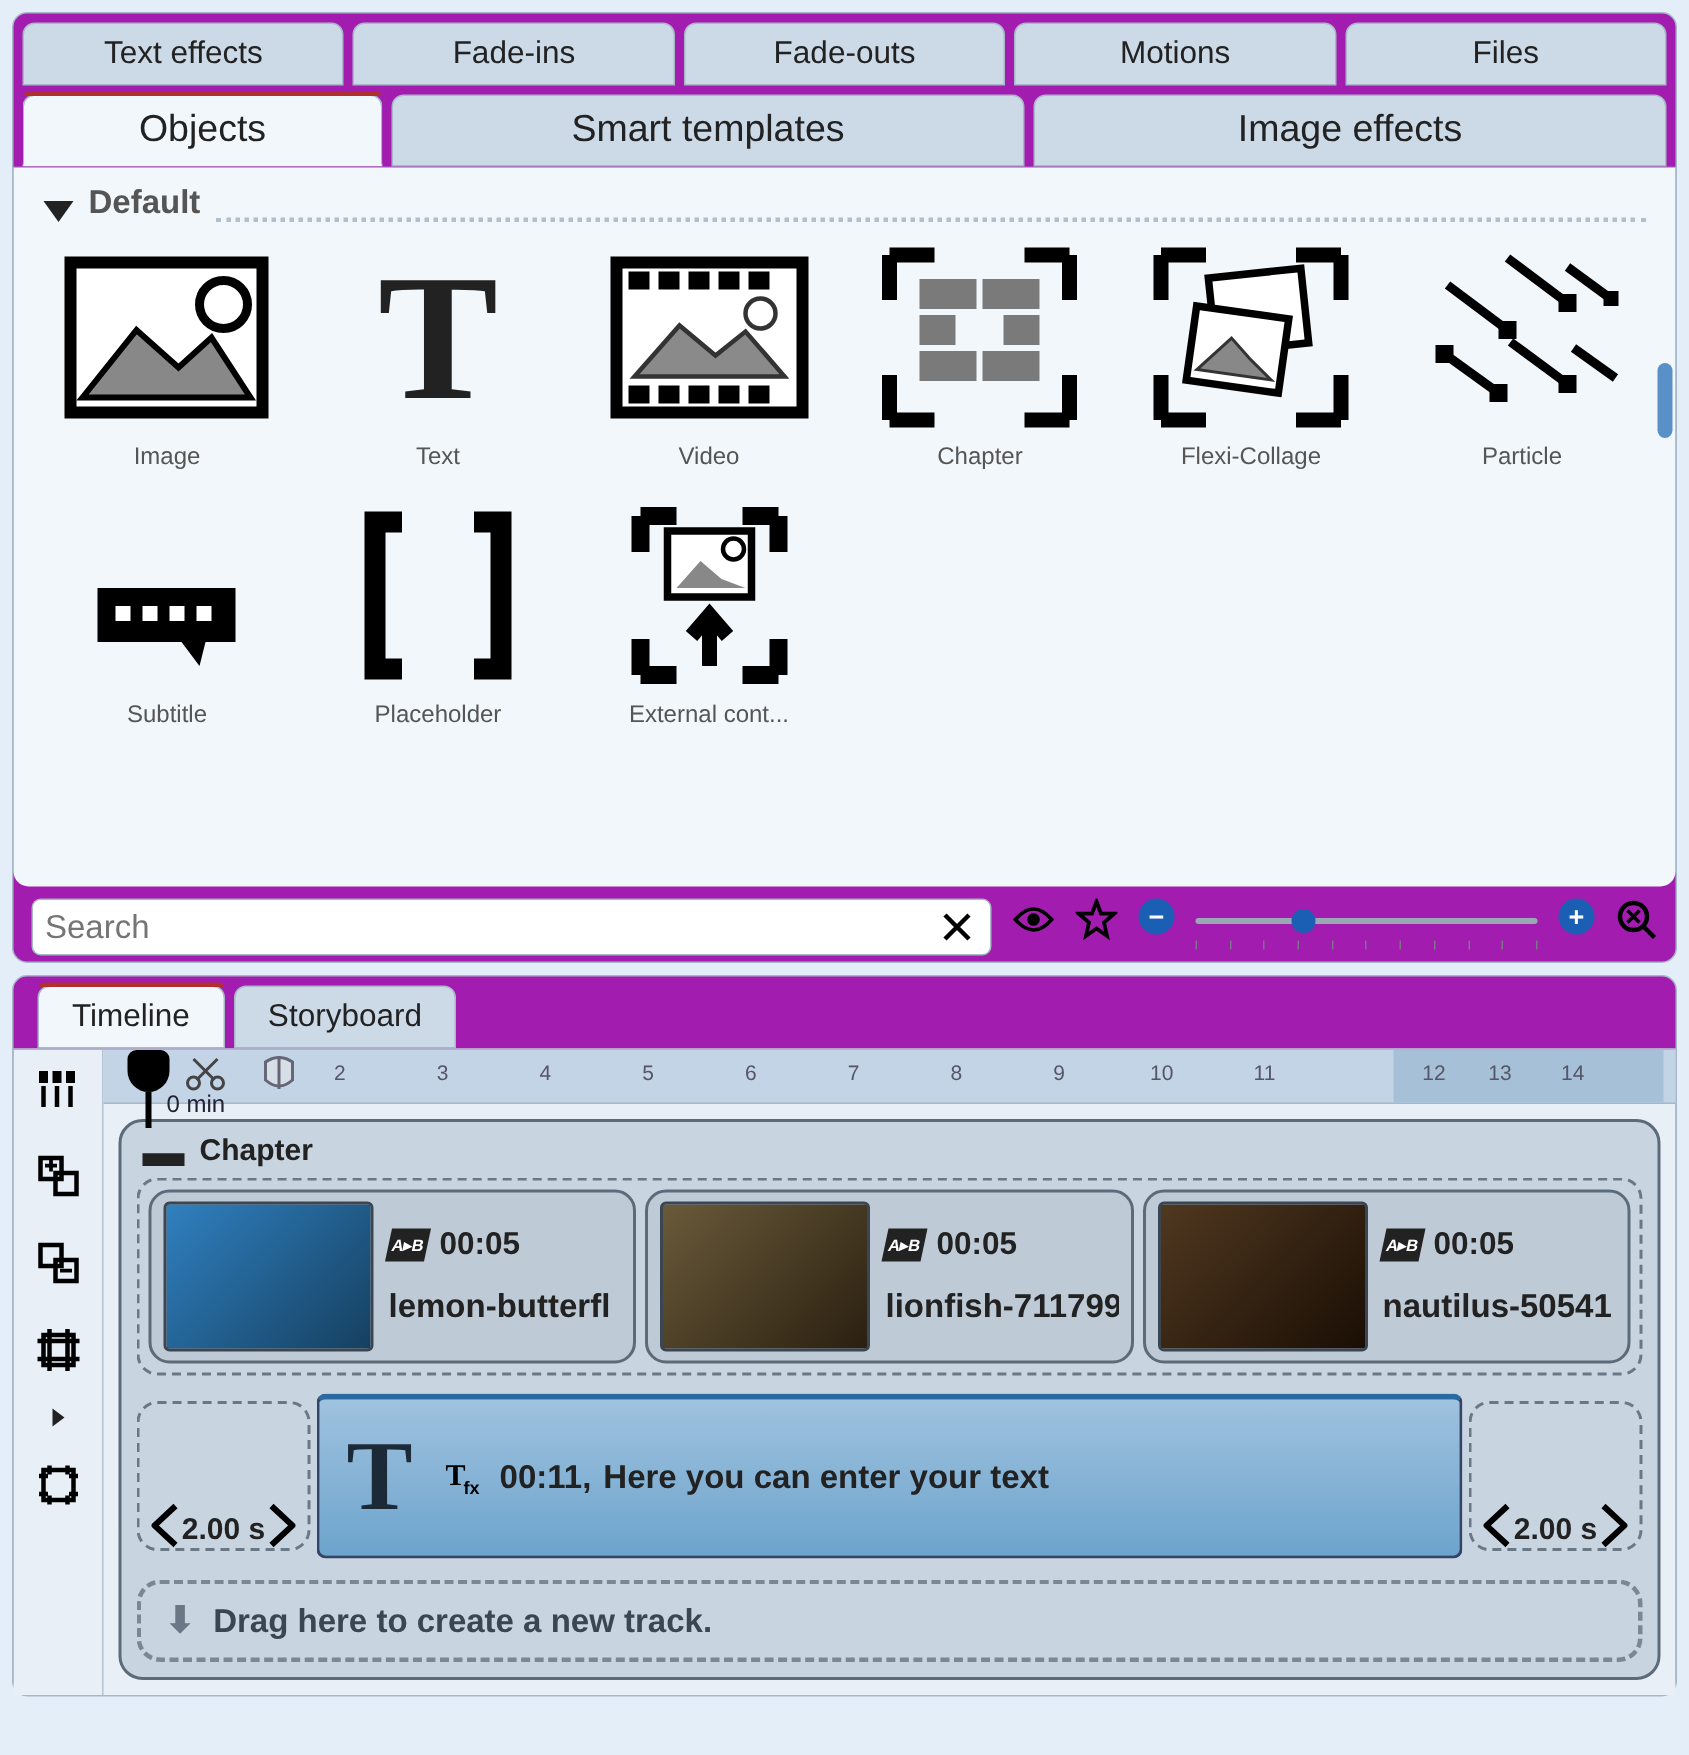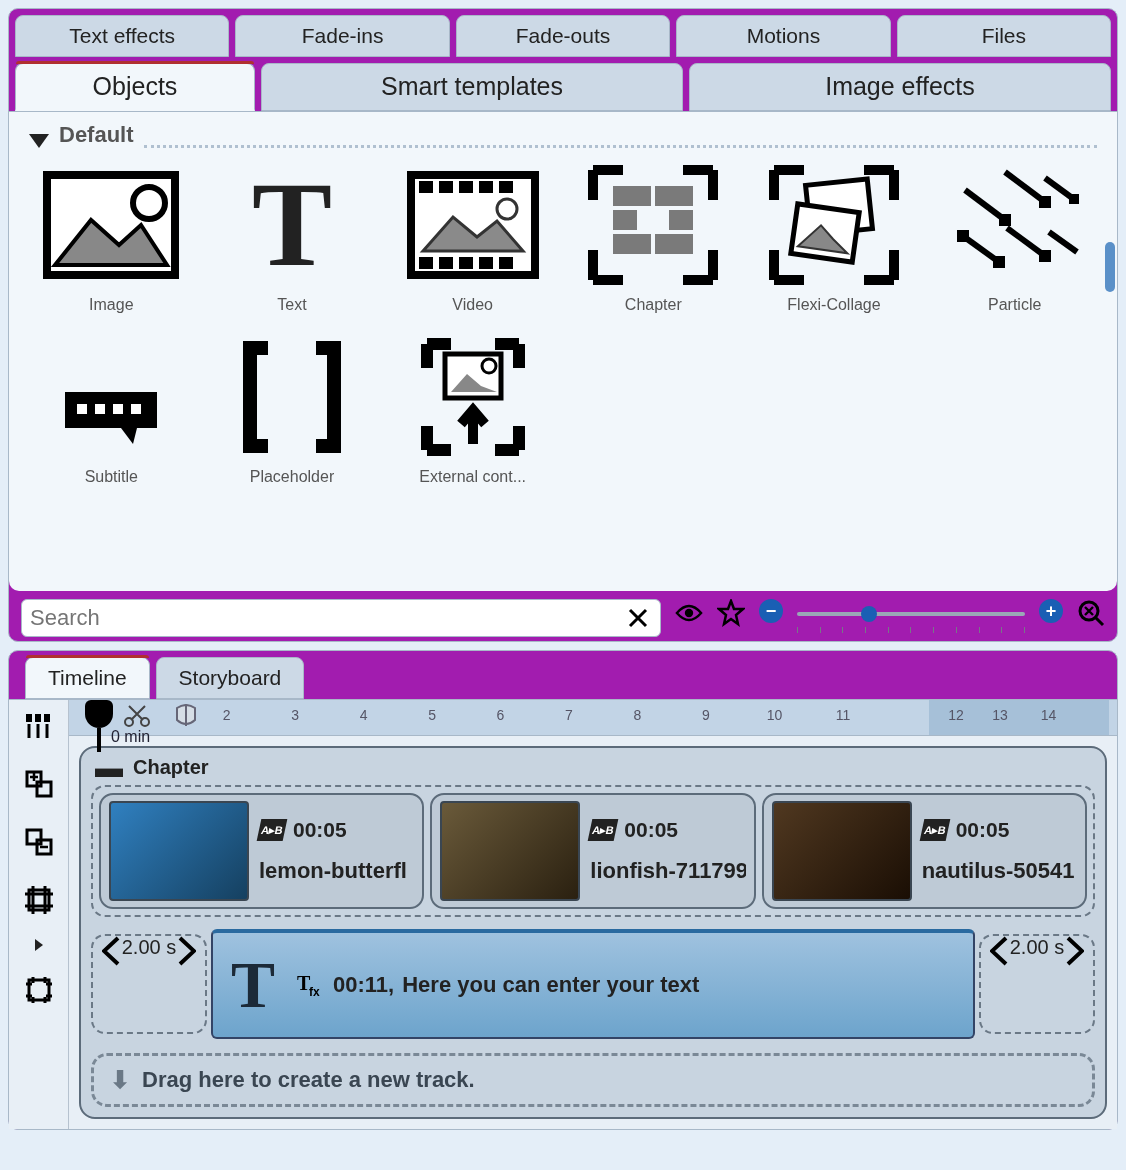--- a/index.html
+++ b/index.html
@@ -49,21 +49,21 @@
 .clips-row { display:flex; gap:6px; border:2px dashed #6a7886; border-radius:14px; padding:6px; margin-top:4px;}
 .clip { flex:1; border:2px solid #5c6b7a; border-radius:14px; background:#becad6; display:flex; align-items:center; padding:6px 8px; gap:10px; overflow:hidden; min-width:0;}
 .thumb { width:140px; height:100px; border:2px solid #3a4652; border-radius:4px; background:linear-gradient(135deg,#3080c0,#154060); flex-shrink:0;}
 .thumb.t2 { background:linear-gradient(135deg,#6a5a3a,#2a2010);}
 .thumb.t3 { background:linear-gradient(135deg,#503820,#1a0e04);}
 .clip-info { display:flex; flex-direction:column; gap:16px; min-width:0;}
 .clip-meta { display:flex; align-items:center; gap:8px; font-size:21px; font-weight:600;}
 .ab-badge { width:26px; height:22px; background:#222; color:#fff; font-size:11px; display:flex; align-items:center; justify-content:center; transform:skewX(-12deg); font-weight:700;}
 .clip-name { font-size:22px; font-weight:700; white-space:nowrap; overflow:hidden;}
 .text-row { display:flex; align-items:center; gap:4px; margin-top:12px;}
-.spacer-box { width:116px; height:100px; border:2px dashed #6a7886; border-radius:14px; display:flex; align-items:flex-start; justify-content:center; gap:2px; font-size:20px; font-weight:400;}
+.spacer-box { width:116px; height:100px; border:2px dashed #6a7886; border-radius:14px; display:flex; align-items:flex-end; justify-content:center; gap:2px; font-size:20px; font-weight:700;}
 .text-clip { flex:1; height:110px; background:linear-gradient(#9fc2df,#6da4cc); border:2px solid #346; border-top:4px solid #2a6aa0; border-radius:6px; display:flex; align-items:center; gap:22px; padding:0 18px;}
 .big-T { font-family: "Times New Roman", serif; font-size:66px; font-weight:700; color:#1c2a38;}
 .text-clip .meta { display:flex; align-items:center; gap:8px; font-size:22px; font-weight:600;}
 .drag-row { margin-top:14px; border:3px dashed #7a8896; border-radius:16px; padding:10px 16px; display:flex; align-items:center; gap:12px; font-size:22px; font-weight:600; color:#3a4652;}
 .down-arrow { font-size:24px; color:#6a7886;}
 .scrollbar-v { position:absolute; right:2px; top:130px; width:10px; height:50px; background:#5a90c8; border-radius:5px;}
 svg { display:block; }
 </style>
 </head>
 <body>

